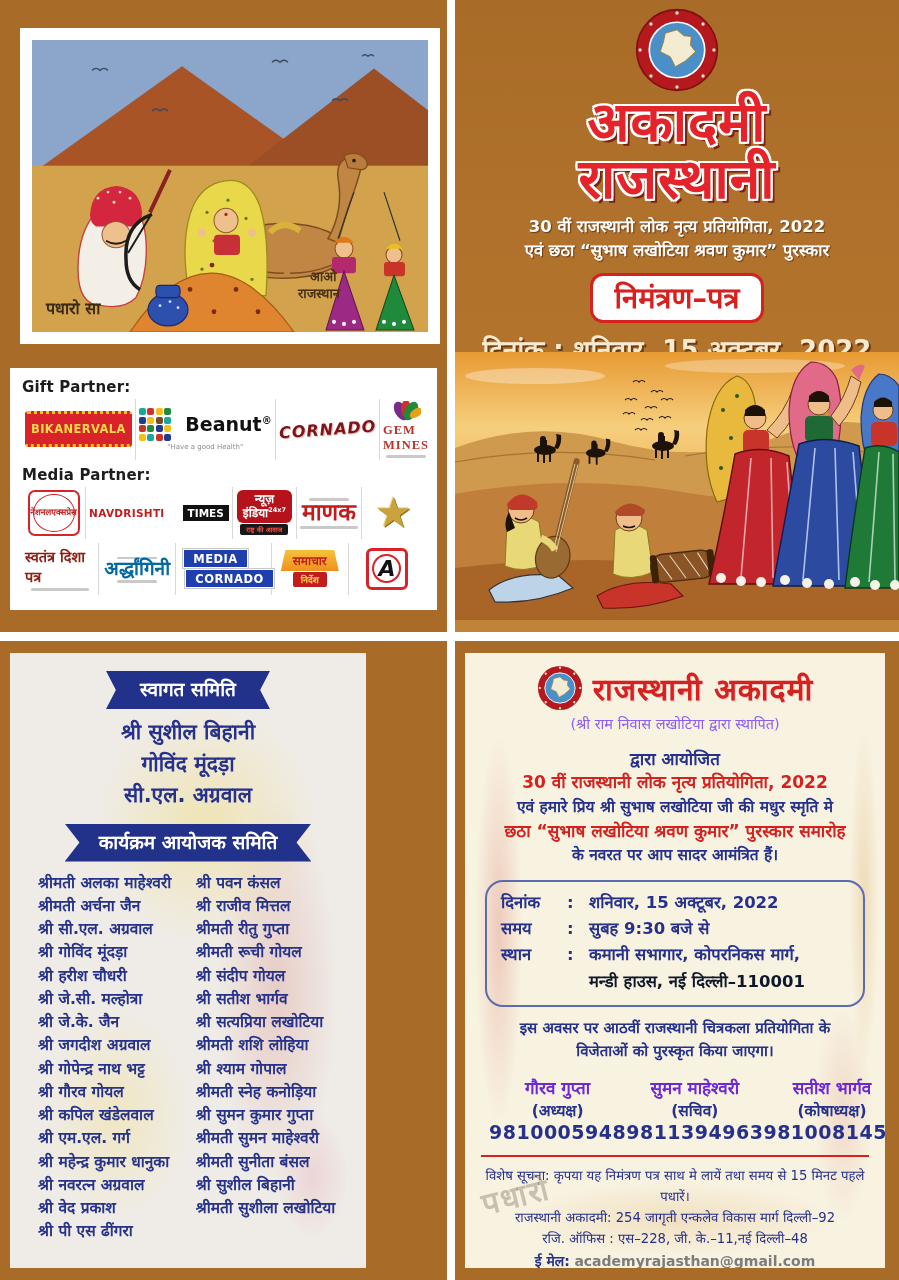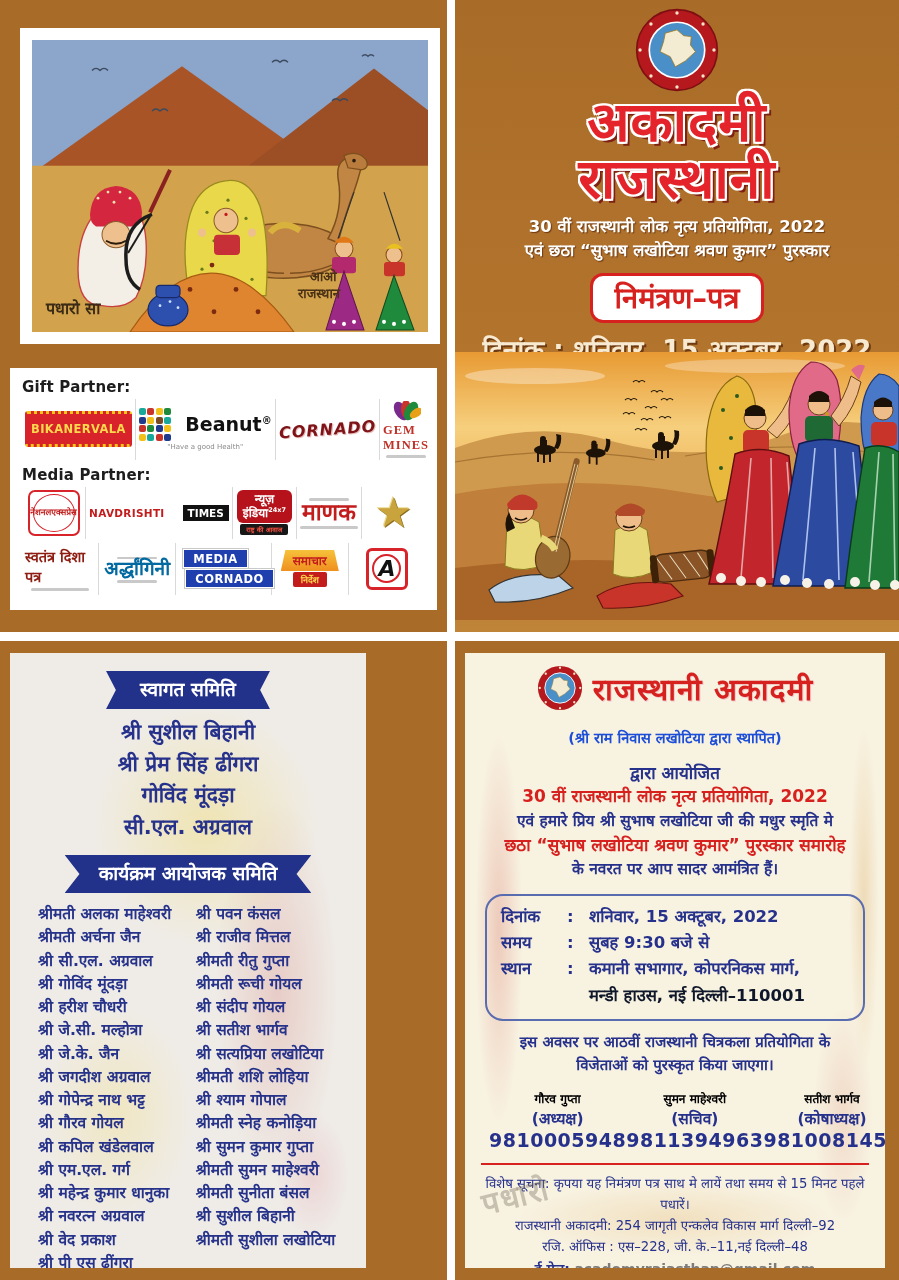--- a/index.html
+++ b/index.html
@@ -94,32 +94,32 @@
   .cream-panel::before { content:""; position:absolute; inset:0;
     background:
       radial-gradient(closest-side at 8% 45%, rgba(200,60,50,.22), transparent 70%),
       radial-gradient(closest-side at 95% 40%, rgba(210,150,60,.25), transparent 70%),
       radial-gradient(closest-side at 50% 92%, rgba(220,170,90,.25), transparent 75%),
       radial-gradient(closest-side at 90% 75%, rgba(200,80,60,.15), transparent 70%); }
   .cp-inner { position:relative; padding:12px 10px 6px; }
   .inv-header { display:flex; align-items:center; justify-content:center; gap:10px; }
   .inv-logo { width:46px; height:46px; }
   .inv-title { color:#d6211f; font-weight:800; font-size:30px; letter-spacing:1px; text-shadow:1px 1px 0 #f0c9c9; }
-  .inv-founded { text-align:center; color:#1d4ed8; font-weight:700; font-size:14.5px; margin-top:16px; }
+  .inv-founded { text-align:center; color:#8b5cf6; font-weight:400; font-size:14.5px; margin-top:2px; }
   .inv-by { text-align:center; color:#26318c; font-weight:800; font-size:17px; margin-top:14px; }
   .ev-line { text-align:center; font-weight:800; line-height:1.5; }
   .ev-red { color:#d6211f; font-size:17px; }
   .ev-blue { color:#26318c; font-size:15.5px; }
   .details-box { border:2px solid #5a6cb0; border-radius:18px; margin:12px 10px 0; padding:8px 10px 10px 14px; }
   .d-row { display:grid; grid-template-columns:58px 14px 1fr; column-gap:8px; font-size:16.5px; font-weight:800; color:#26318c; line-height:1.6; }
   .d-cont { grid-column:3; font-size:16.5px; font-weight:800; color:#0f172a; line-height:1.6; }
   .inv-note { text-align:center; color:#26318c; font-weight:800; font-size:15px; line-height:1.5; margin-top:10px; }
   .contacts { display:flex; justify-content:space-between; padding:0 14px; margin-top:14px; }
   .contact { text-align:center; }
-  .c-name { color:#000000; font-weight:800; font-size:12px; }
+  .c-name { color:#6d28d9; font-weight:800; font-size:17px; }
   .c-role { color:#26318c; font-weight:800; font-size:15.5px; }
   .c-phone { color:#26318c; font-weight:800; font-size:19px; letter-spacing:.5px; }
   .red-rule { border:none; border-top:2px solid #d6211f; margin:12px 6px 8px; }
   .ft-line { text-align:center; color:#26318c; font-weight:400; font-size:13.2px; line-height:1.6; }
   .ft-email { text-align:center; font-size:14px; line-height:1.6; }
   .ft-email .lbl { color:#26318c; font-weight:800; }
   .ft-email .val { color:#7c7c7c; font-weight:600; }
   .watermark { position:absolute; left:16px; bottom:52px; transform:rotate(-14deg); color:rgba(125,115,100,.40); font-size:30px; font-weight:800; letter-spacing:2px; pointer-events:none; }
 </style>
 </head>
@@ -527,21 +527,20 @@
 
   <div class="v-div"></div>
   <div class="h-div"></div>
 
   <section class="q q-bl">
     <div class="white-panel">
       <div class="wp-inner">
         <div class="ribbon-wrap"><span class="ribbon">स्वागत समिति</span></div>
         <div class="welcome-names">
           <div>श्री सुशील बिहानी</div>
-          <div>श्री प्रेम सिंह ढींगरा</div>
           <div>गोविंद मूंदड़ा</div>
           <div>सी.एल. अग्रवाल</div>
         </div>
         <div class="ribbon-wrap org-header"><span class="ribbon">कार्यक्रम आयोजक समिति</span></div>
         <div class="name-cols">
           <div class="ncol">
             <div>श्रीमती अलका माहेश्वरी</div>
             <div>श्रीमती अर्चना जैन</div>
             <div>श्री सी.एल. अग्रवाल</div>
             <div>श्री गोविंद मूंदड़ा</div>

